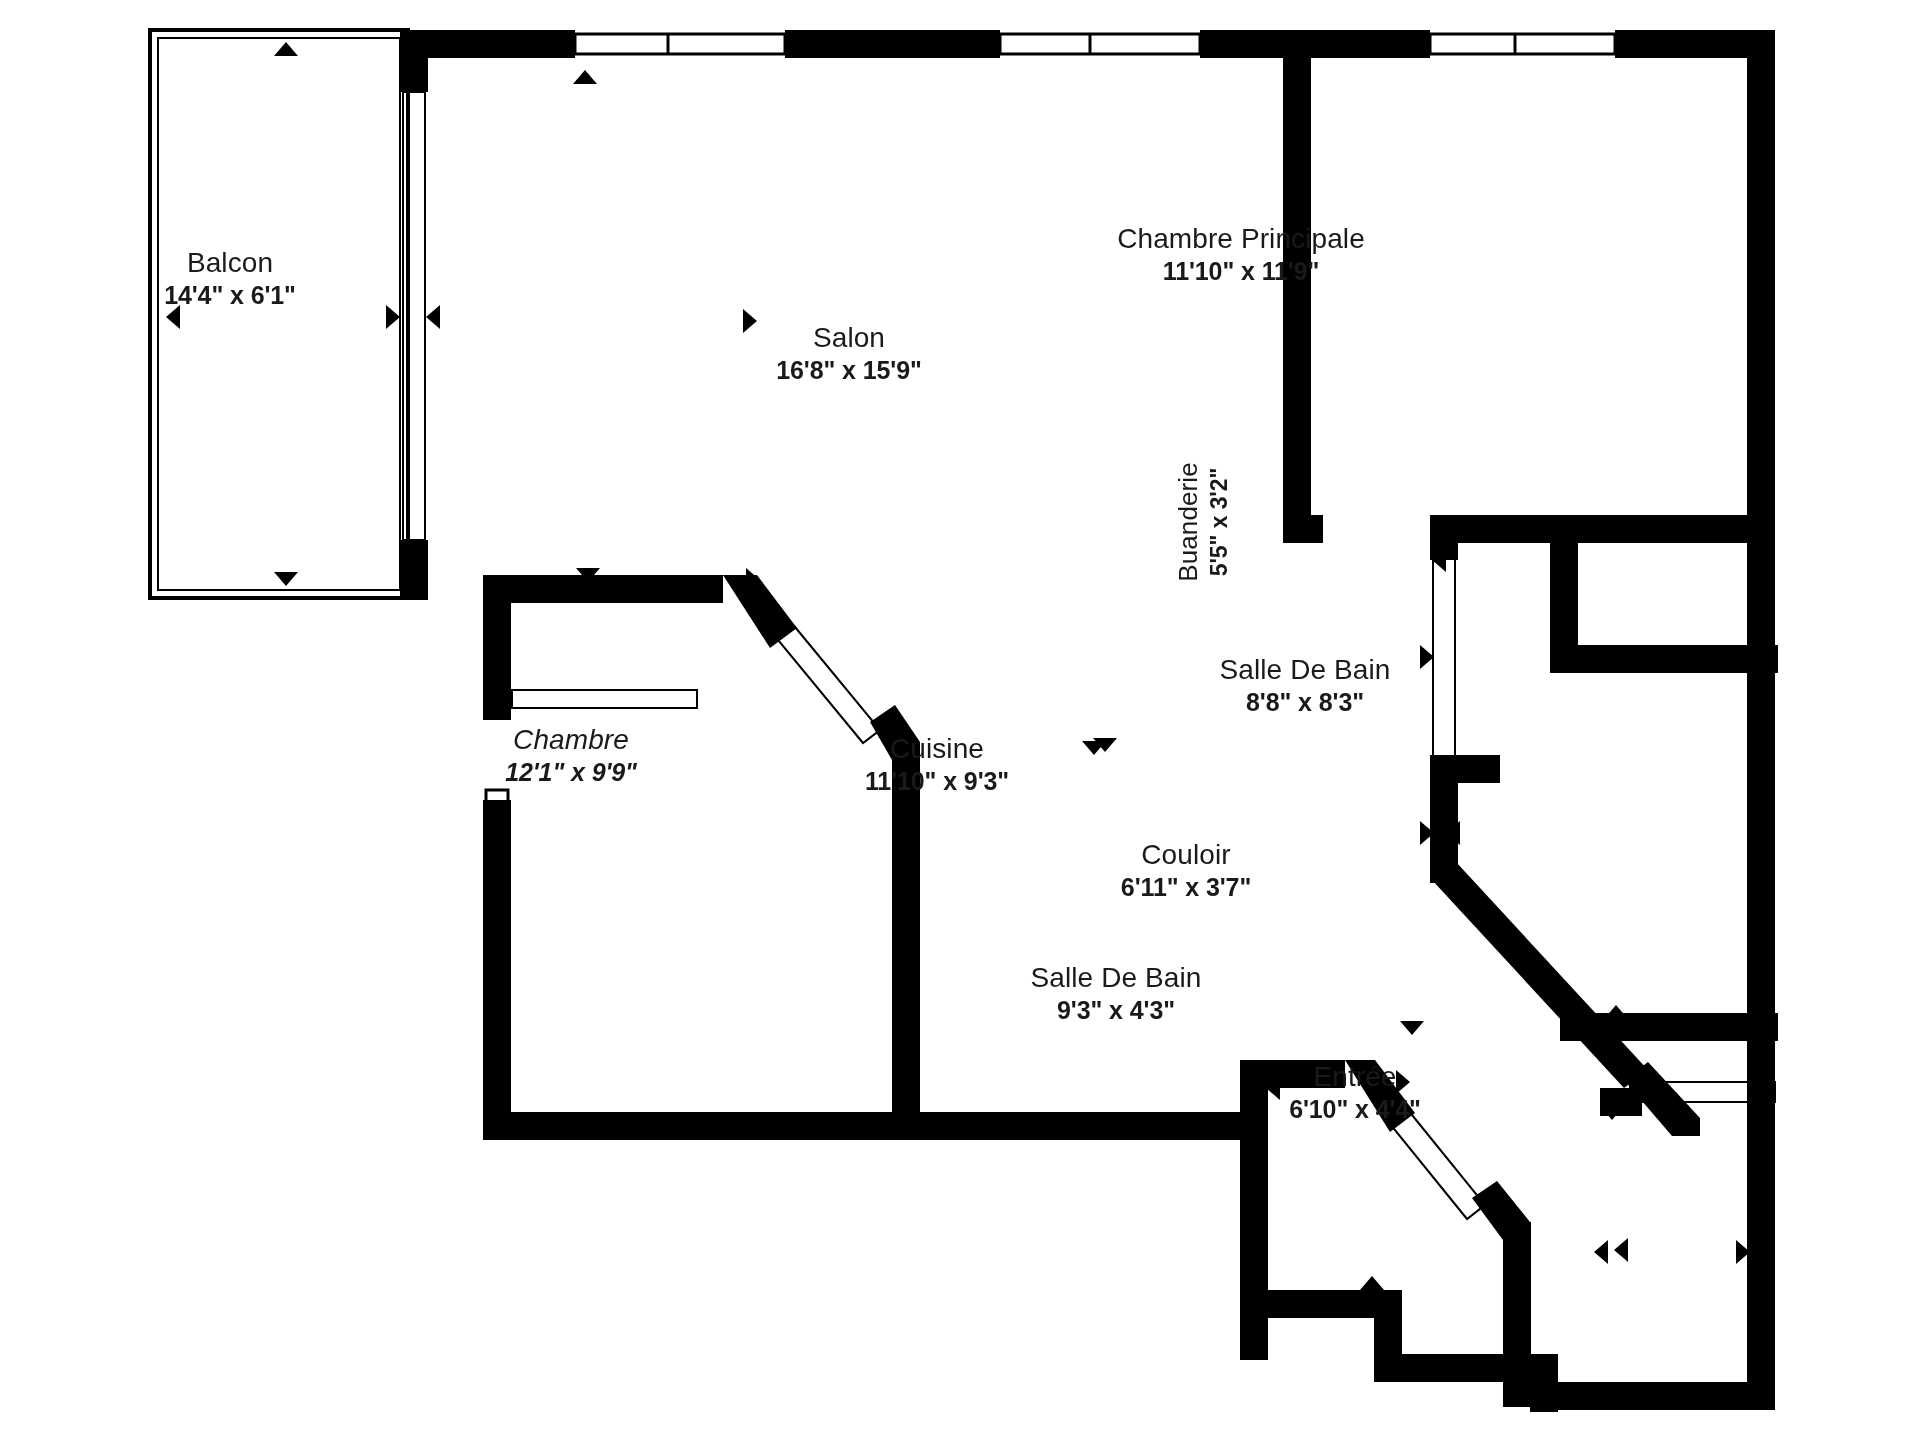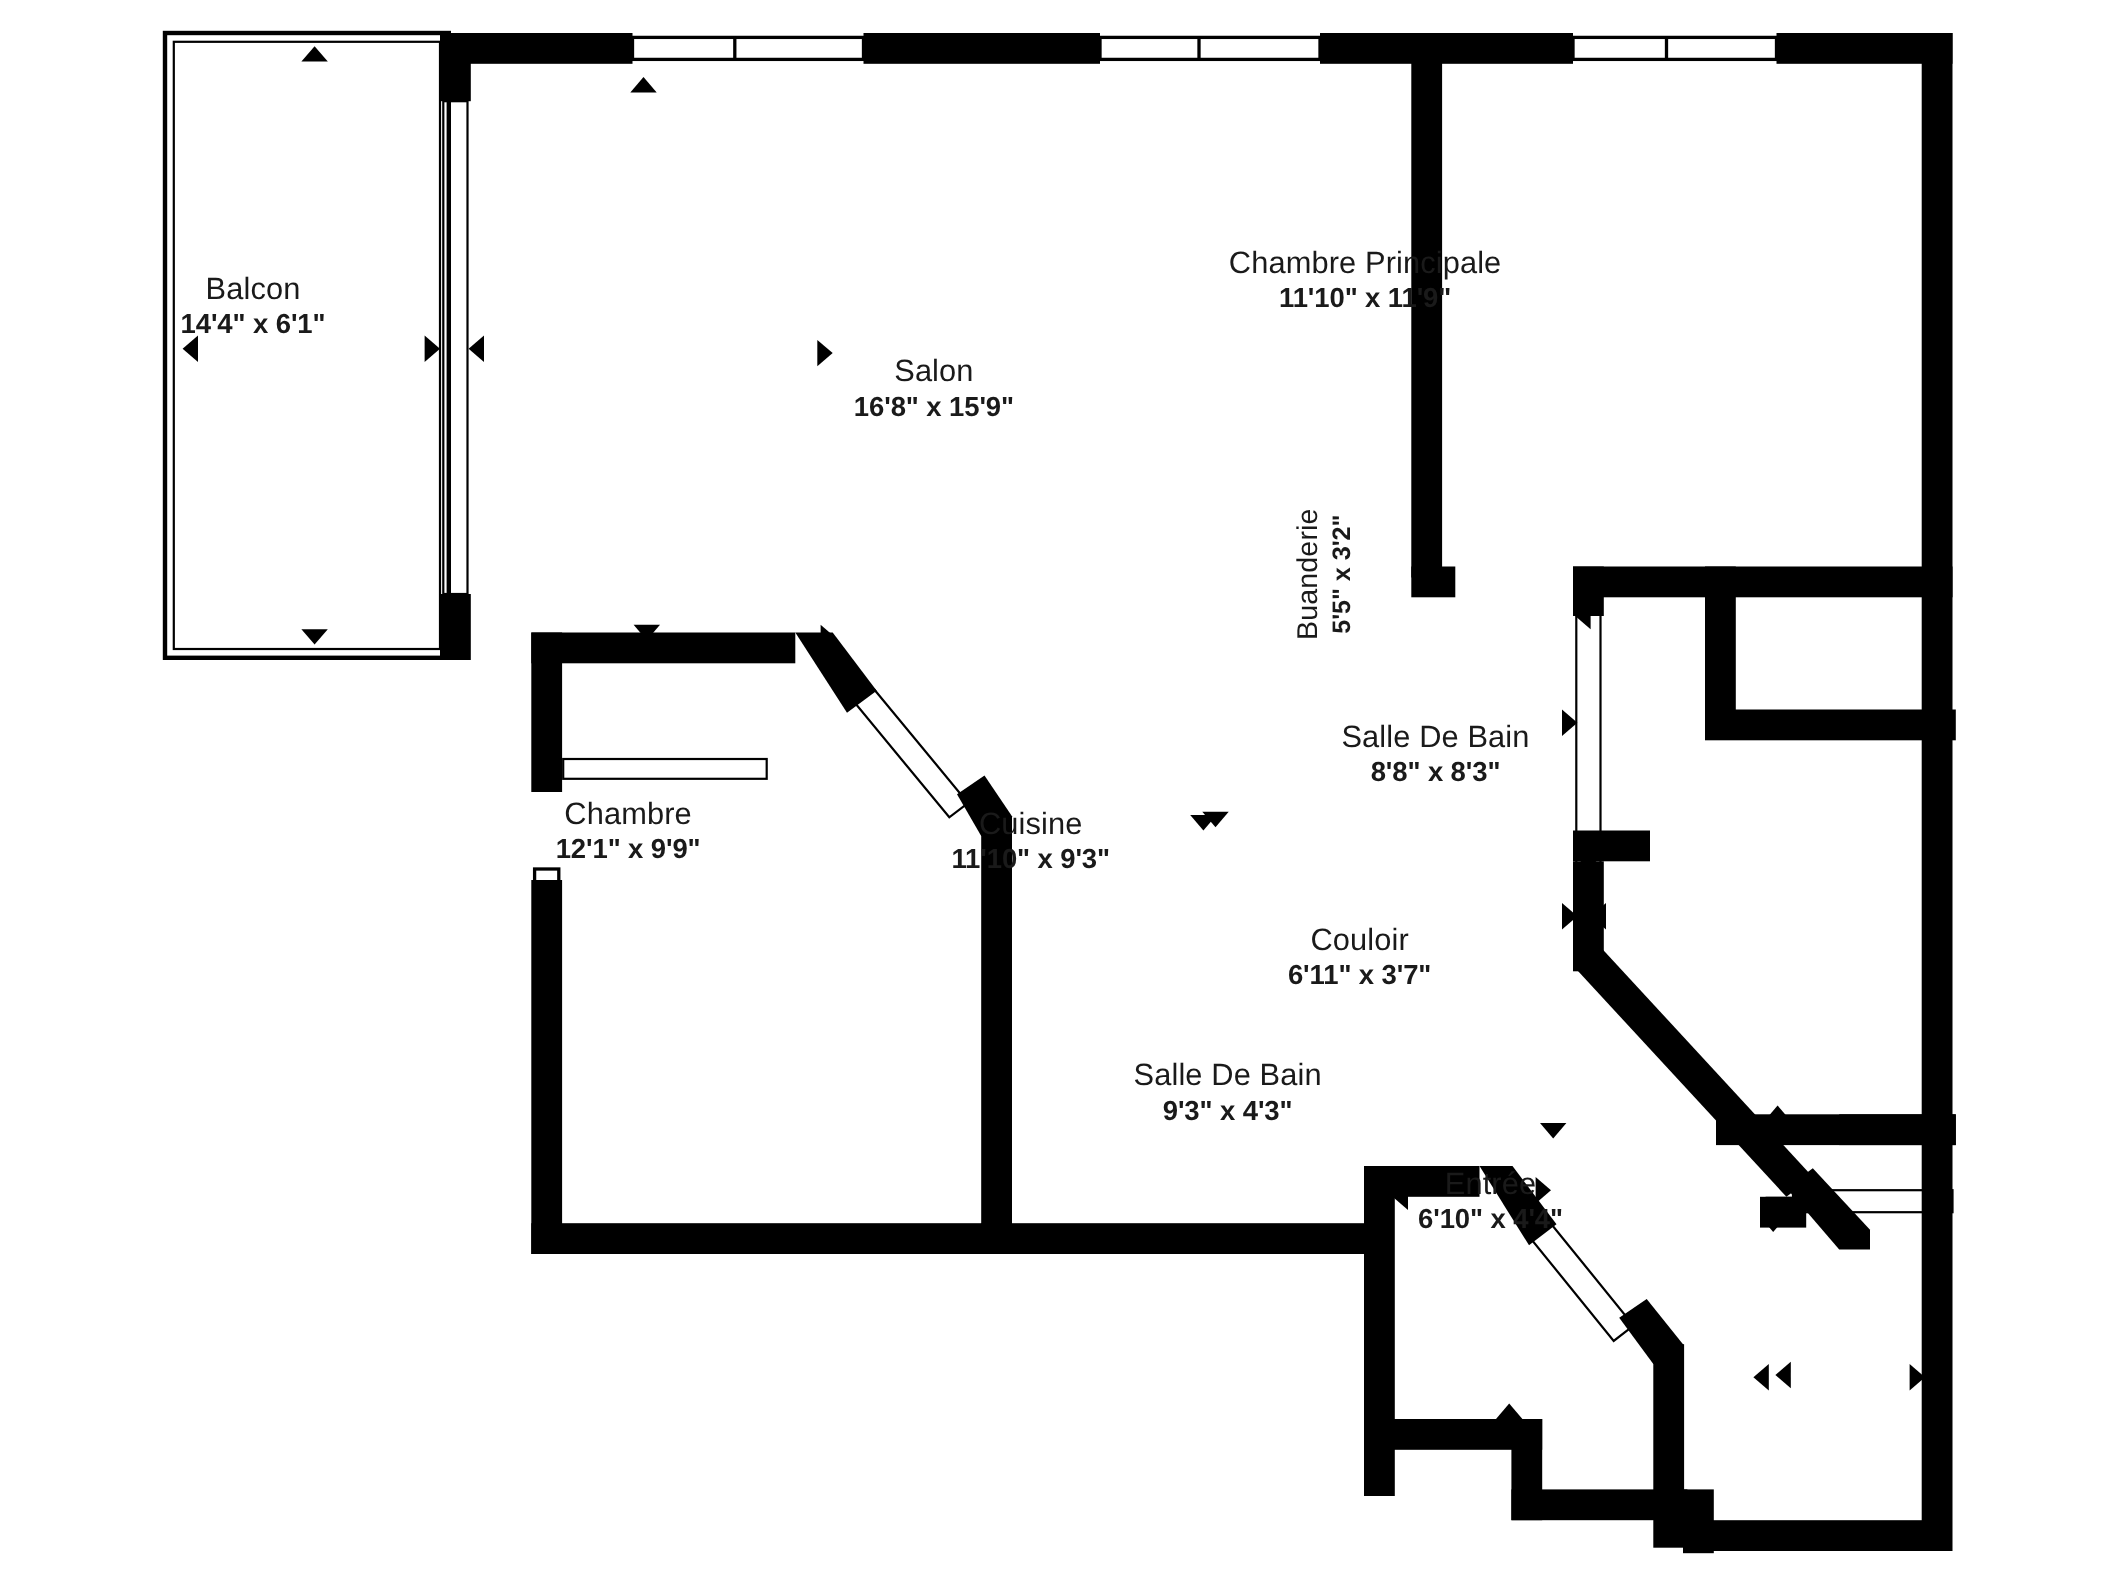--- a/index.html
+++ b/index.html
@@ -240,31 +240,31 @@
   <div class="room-label rotated" style="left:1203px; top:522px;">
     <span class="rl-name">Buanderie</span>
     <span class="rl-dims">5'5" x 3'2"</span>
   </div>
 
   <div class="room-label" style="left:1305px; top:685px;">
     <span class="rl-name">Salle De Bain</span>
     <span class="rl-dims">8'8" x 8'3"</span>
   </div>
 
-  <div class="room-label" style="left:571px; top:755px;">
+  <div class="room-label" style="left:571px; top:755px;font-style:italic;">
     <span class="rl-name">Chambre</span>
     <span class="rl-dims">12'1" x 9'9"</span>
   </div>
 
   <div class="room-label" style="left:937px; top:764px;">
     <span class="rl-name">Cuisine</span>
     <span class="rl-dims">11'10" x 9'3"</span>
   </div>
 
-  <div class="room-label" style="left:1236px; top:870px;">
+  <div class="room-label" style="left:1186px; top:870px;">
     <span class="rl-name">Couloir</span>
     <span class="rl-dims">6'11" x 3'7"</span>
   </div>
 
   <div class="room-label" style="left:1116px; top:993px;">
     <span class="rl-name">Salle De Bain</span>
     <span class="rl-dims">9'3" x 4'3"</span>
   </div>
 
   <div class="room-label" style="left:1355px; top:1092px;">

